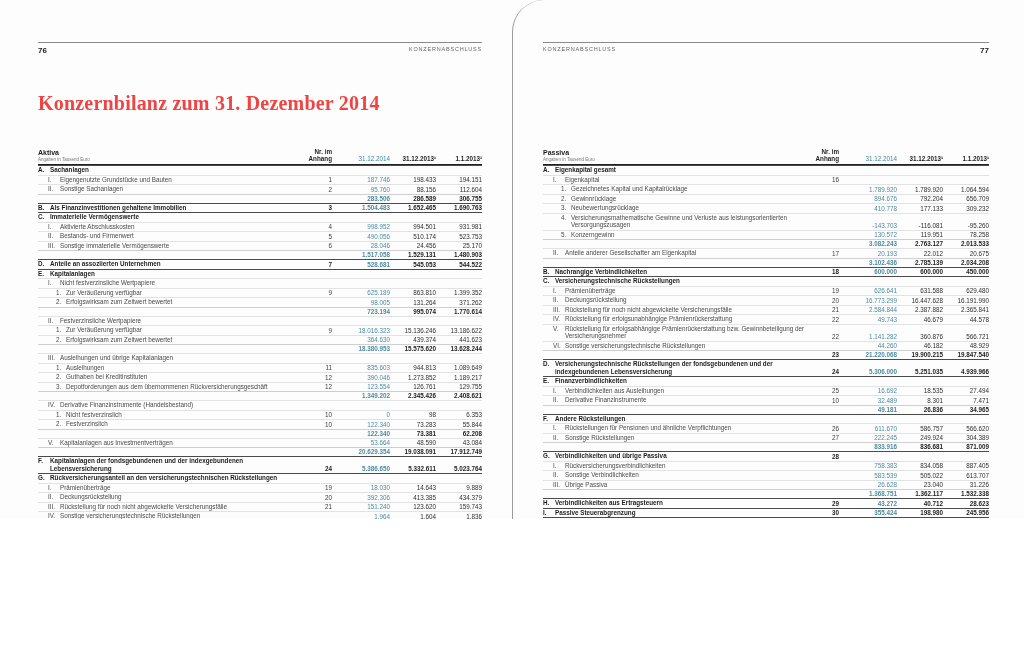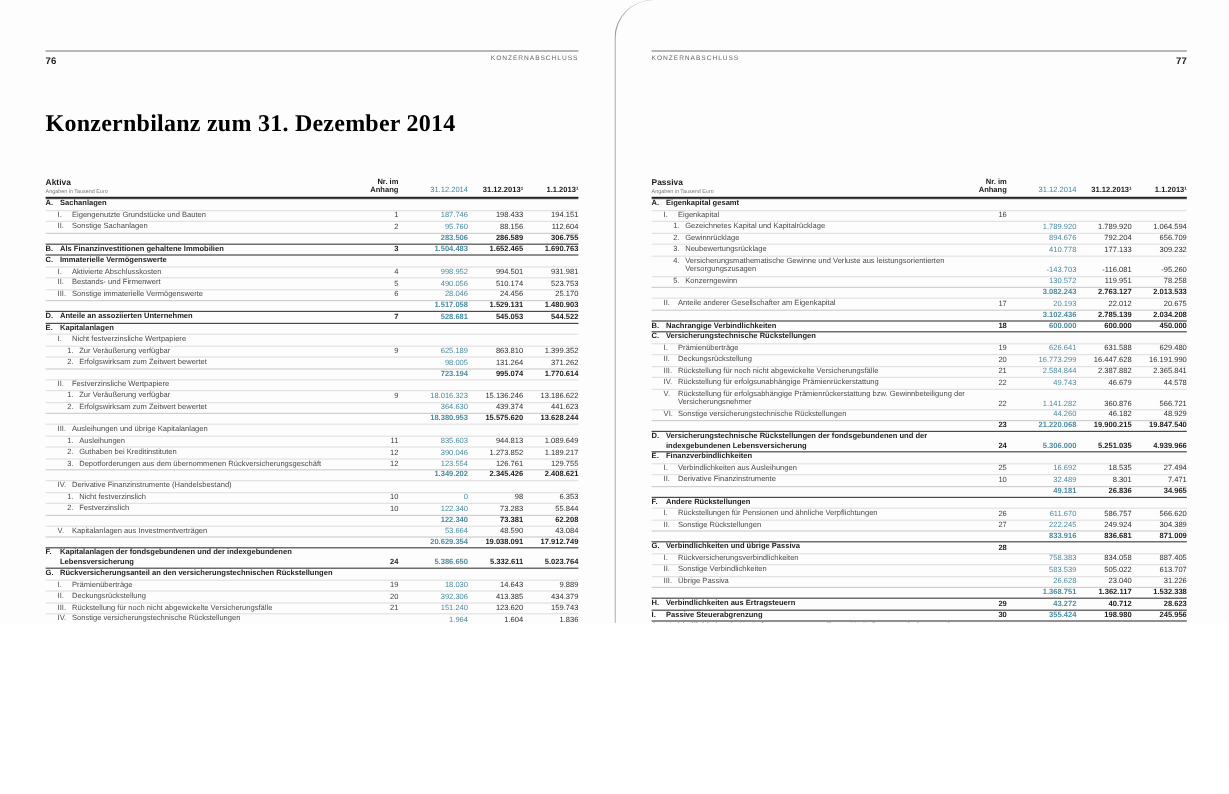--- a/index.html
+++ b/index.html
@@ -9,21 +9,21 @@
   .page-left  { left:0; }
   .page-right { left:512px; border-left:1px solid #9a9a9a;border-radius:32px; }
   .content-l { position:absolute; left:38px;  width:444px; }
   .content-r { position:absolute; left:30px;  width:446px; }
 
   .toprule { position:absolute; top:42px; border-top:1px solid #8a8a8a; }
   .pagehead { position:absolute; top:46px; display:flex; justify-content:space-between; align-items:flex-start; }
   .pagenum { font-size:8px; font-weight:bold; color:#222; }
   .runhead { font-size:5.5px; letter-spacing:0.8px; color:#666; }
 
-  .doctitle { position:absolute; top:92px; font-family:"Liberation Serif", serif; font-size:20px; font-weight:bold; color:#000000; letter-spacing:0.2px; }
+  .doctitle { position:absolute; top:92px; font-family:"Liberation Serif", serif; font-size:20px; font-weight:bold; color:#ef4444; letter-spacing:0.2px; }
 
   .tbl { position:absolute; top:148px; }
   .thead { display:flex; align-items:flex-end; border-bottom:1.5px solid #222; padding-bottom:2px; }
   .thead .side { flex:1; }
   .t-label { font-size:7px; font-weight:bold; color:#1c1c1c; }
   .t-unit  { font-size:4.5px; color:#777; margin-top:1px; }
   .th { font-size:6.3px; text-align:right; line-height:1.15; }
   .th-nr { width:34px; font-weight:bold; color:#1c1c1c; white-space:pre-line; }
   .th-v1 { width:58px; color:#3f87a1; }
   .th-v2 { width:46px; font-weight:bold; color:#1c1c1c; }

